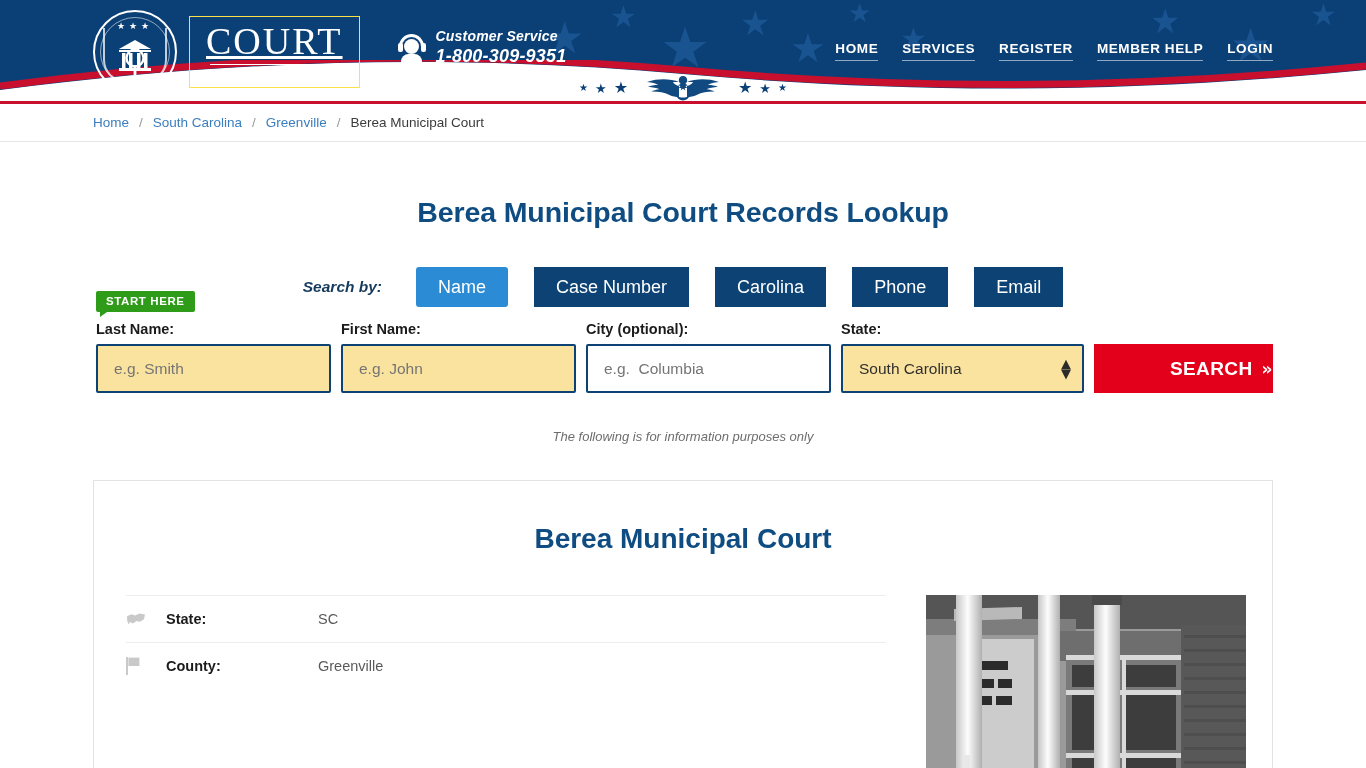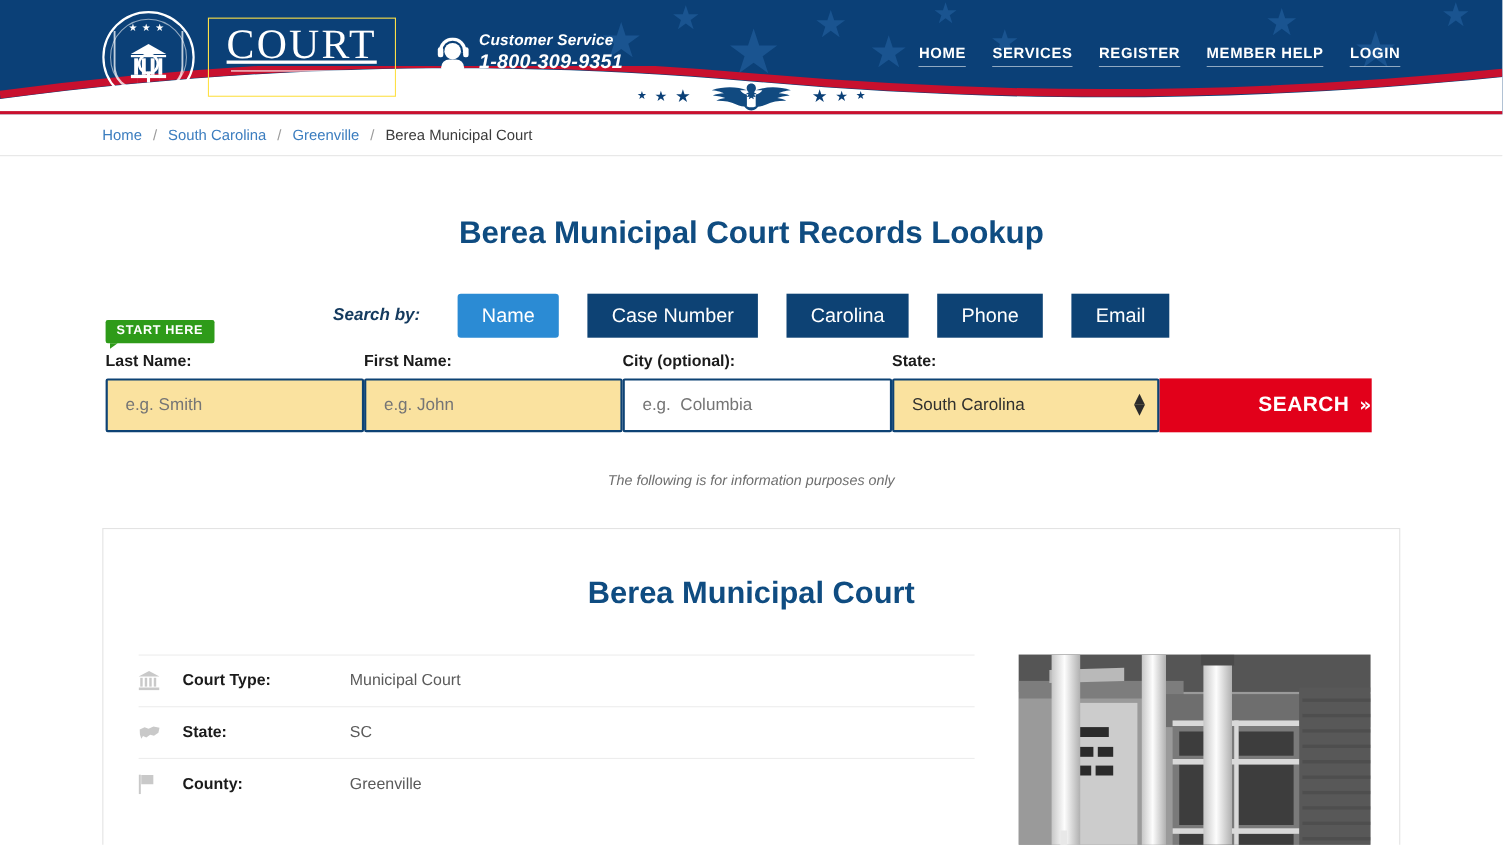--- a/index.html
+++ b/index.html
@@ -178,21 +178,21 @@
     font-weight: normal; font-size: 18px;
     height: 40px; padding: 0 22px;
     display: flex; align-items: center; justify-content: center;
     border: none; cursor: pointer;
     font-family: "Liberation Sans", sans-serif;
   }
   .tab.active { background: #2b8bd4; border-radius: 3px; }
 
   
   .formrow {
-    display: flex; align-items: flex-end; margin-top: 14px;
+    display: flex; align-items: flex-end; gap: 10px; margin-top: 14px;
     position: relative; padding-left: 3px;
   }
   .field { display: flex; flex-direction: column; }
   .field-label {
     font-size: 14.5px; font-weight: bold; color: #1b1b1b; margin-bottom: 7px;
   }
   .ipt {
     height: 49px; border: 2px solid #0d4274; border-radius: 2px;
     font-size: 15.5px; padding: 0 16px; color: #7b7b7b;
     font-family: "Liberation Sans", sans-serif; outline: none;
@@ -419,34 +419,20 @@
   </form>
 
   <div class="disclaimer">The following is for information purposes only</div>
 
   <div class="card">
     <h2 class="card-title">Berea Municipal Court</h2>
 
     <div class="card-body">
       <div class="details">
 
-        <div class="drow">
-          <span class="dicon">
-            <svg width="19" height="18" viewBox="0 0 19 18" fill="#c9c9c9">
-              <polygon points="9.5,0 19,5 0,5"></polygon>
-              <rect x="1.5" y="6.2" width="2.2" height="8"></rect>
-              <rect x="5.6" y="6.2" width="2.2" height="8"></rect>
-              <rect x="9.7" y="6.2" width="2.2" height="8"></rect>
-              <rect x="13.8" y="6.2" width="2.2" height="8"></rect>
-              <rect x="0" y="15" width="19" height="2.4"></rect>
-            </svg>
-          </span>
-          <span class="dlabel">Court Type:</span>
-          <span class="dvalue">Municipal Court</span>
-        </div>
 
         <div class="drow">
           <span class="dicon">
             <svg width="20" height="14" viewBox="0 0 20 14" fill="#c9c9c9">
               <path d="M1 4.2 L5.5 2.2 L9 3.4 L13.5 1.4 L19 2.6 L18 7.2 L14 9.8 L10.5 9 L7 11.5 L4 10 L2.5 12.6 L1.2 8.8 Z"></path>
             </svg>
           </span>
           <span class="dlabel">State:</span>
           <span class="dvalue">SC</span>
         </div>

